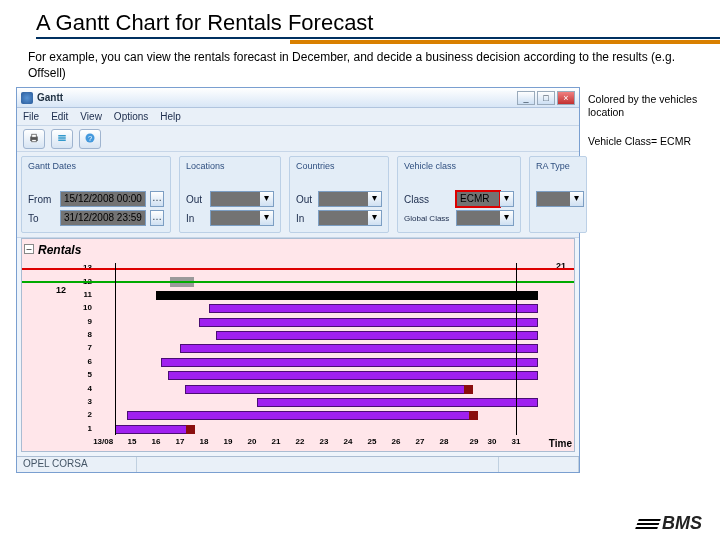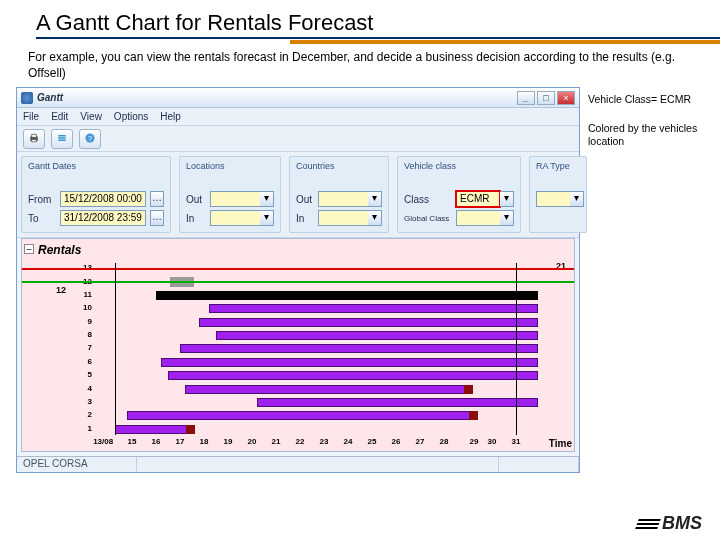--- a/index.html
+++ b/index.html
@@ -3,38 +3,38 @@
 <meta charset="utf-8">
 <style>
   * { box-sizing: border-box; margin: 0; padding: 0; }
   body { width: 720px; height: 540px; font-family: Arial, sans-serif; background: #fff; overflow: hidden; position: relative; }
   .slide-title { font-size: 22px; color: #000; padding: 10px 0 1px 36px; }
   .rule1 { height: 2px; background: #003060; margin-left: 36px; }
   .rule2 { height: 4px; background: #d98000; margin-left: 290px; margin-top: 1px; }
   .subtitle { font-size: 12px; color: #000; padding: 6px 36px 6px 28px; line-height: 1.3; }
   .layout { display: flex; padding: 0 0 0 16px; gap: 8px; }
   .app { width: 564px; border: 1px solid #7a9fd0; background: #eef4fb; font-size: 10px; }
-  .titlebar { height: 20px; background: linear-gradient(#fff,#d8e6f6); display: flex; align-items: center; padding: 0 4px; border-bottom: 1px solid #b0c4de; font-style: italic; }
+  .titlebar { height: 20px; background: linear-gradient(#fff,#d8e6f6); display: flex; align-items: center; padding: 0 4px; border-bottom: 1px solid #b0c4de; }
   .titlebar .ticon { width: 12px; height: 12px; background: radial-gradient(#5893d4,#2a5b9a); border-radius: 2px; margin-right: 4px; }
   .titlebar .t { flex: 1; font-weight: bold; color: #234; }
   .winbtns { display: flex; gap: 2px; }
   .winbtn { width: 18px; height: 14px; border: 1px solid #9ab; background: linear-gradient(#fefefe,#cde0f4); font-size: 9px; text-align: center; line-height: 12px; color: #234; }
   .winbtn.close { background: linear-gradient(#f08080,#c23030); color: #fff; }
   .menubar { height: 18px; background: #e9f0f8; display: flex; gap: 12px; padding: 0 6px; align-items: center; border-bottom: 1px solid #c7d6e8; }
   .menuitem { color: #203050; cursor: default; }
   .toolbar { height: 26px; background: #e9f0f8; display: flex; align-items: center; gap: 6px; padding: 0 6px; border-bottom: 1px solid #c7d6e8; }
   .tbtn { width: 22px; height: 20px; border: 1px solid #9fb4cf; background: linear-gradient(#fff,#d7e4f3); border-radius: 3px; display:flex;align-items:center;justify-content:center; }
   .tbtn svg { width: 12px; height: 12px; }
   .ribbon { display: flex; background: #e9f0f8; border-bottom: 1px solid #c7d6e8; }
   .panel { border: 1px solid #bcd0e6; margin: 4px; padding: 4px 6px 6px; background: #e3edf7; border-radius: 2px; }
   .panel .plabel { font-size: 9px; color: #305080; margin-bottom: 20px; }
   .row { display: flex; align-items: center; gap: 4px; margin-bottom: 3px; }
   .row:last-child { margin-bottom: 0; }
   .lbl { width: 28px; color: #203050; }
-  .field { height: 16px; border: 1px solid #7c9ec3; background: #fef9c3; padding: 0 3px; line-height: 14px; color: #000; overflow: hidden; }
+  .field { height: 16px; border: 1px solid #7c9ec3; background: #737373; padding: 0 3px; line-height: 14px; color: #000; overflow: hidden; }
   .pick { width: 14px; height: 16px; border: 1px solid #7c9ec3; background: linear-gradient(#fff,#cfe0f2); text-align: center; line-height: 12px; color: #234;}
   .dd { width: 14px; height: 16px; border: 1px solid #7c9ec3; border-left: none; background: linear-gradient(#fff,#cfe0f2); text-align: center; }
   .cb { display:flex; }
   .cb .field { border-right: none; }
   .chart { background: #ffe6ea; border: 1px solid #aabcd2; margin: 0 4px 4px; position: relative; height: 214px; }
   .chart-title { position: absolute; left: 16px; top: 4px; font-weight: bold; font-style: italic; color: #000; font-size: 12px; }
   .chev { position: absolute; left: 2px; top: 5px; width: 10px; height: 10px; border: 1px solid #888; background: #fff; font-size: 9px; text-align: center; line-height: 8px; }
   .yaxis { position: absolute; left: 52px; top: 24px; bottom: 16px; width: 20px; text-align: right; }
   .yt { position: absolute; right: 2px; font-weight: bold; font-size: 8px; color: #000; }
   .xaxis { position: absolute; left: 74px; right: 34px; bottom: 2px; height: 12px; }
@@ -247,21 +247,21 @@
       </div>
 
     <div class="statusbar">
       <div class="cell" style="width:120px">OPEL CORSA</div>
       <div class="cell" style="flex:1"></div>
       <div class="cell" style="width:80px"></div>
     </div>
   </div>
 
   <div class="side">
+    <div class="callout">Colored by the vehicles location</div>
     <div class="callout">Vehicle Class= ECMR</div>
-    <div class="callout">Colored by the vehicles location</div>
   </div>
 </div>
 
 <div class="logo">
   <div class="sw"></div>
   <span>BMS</span>
 </div>
 
 </body></html>

